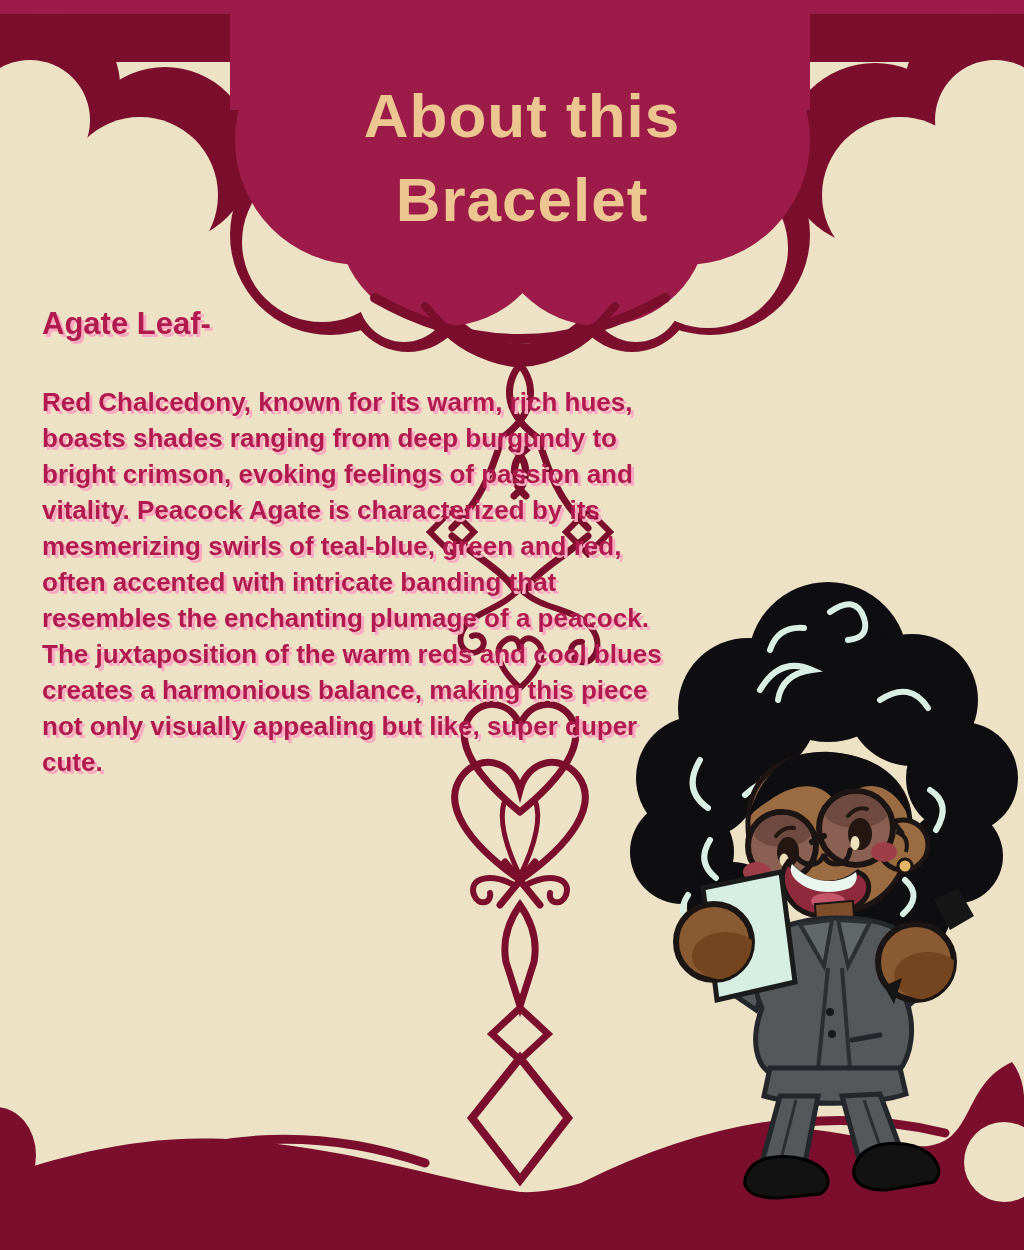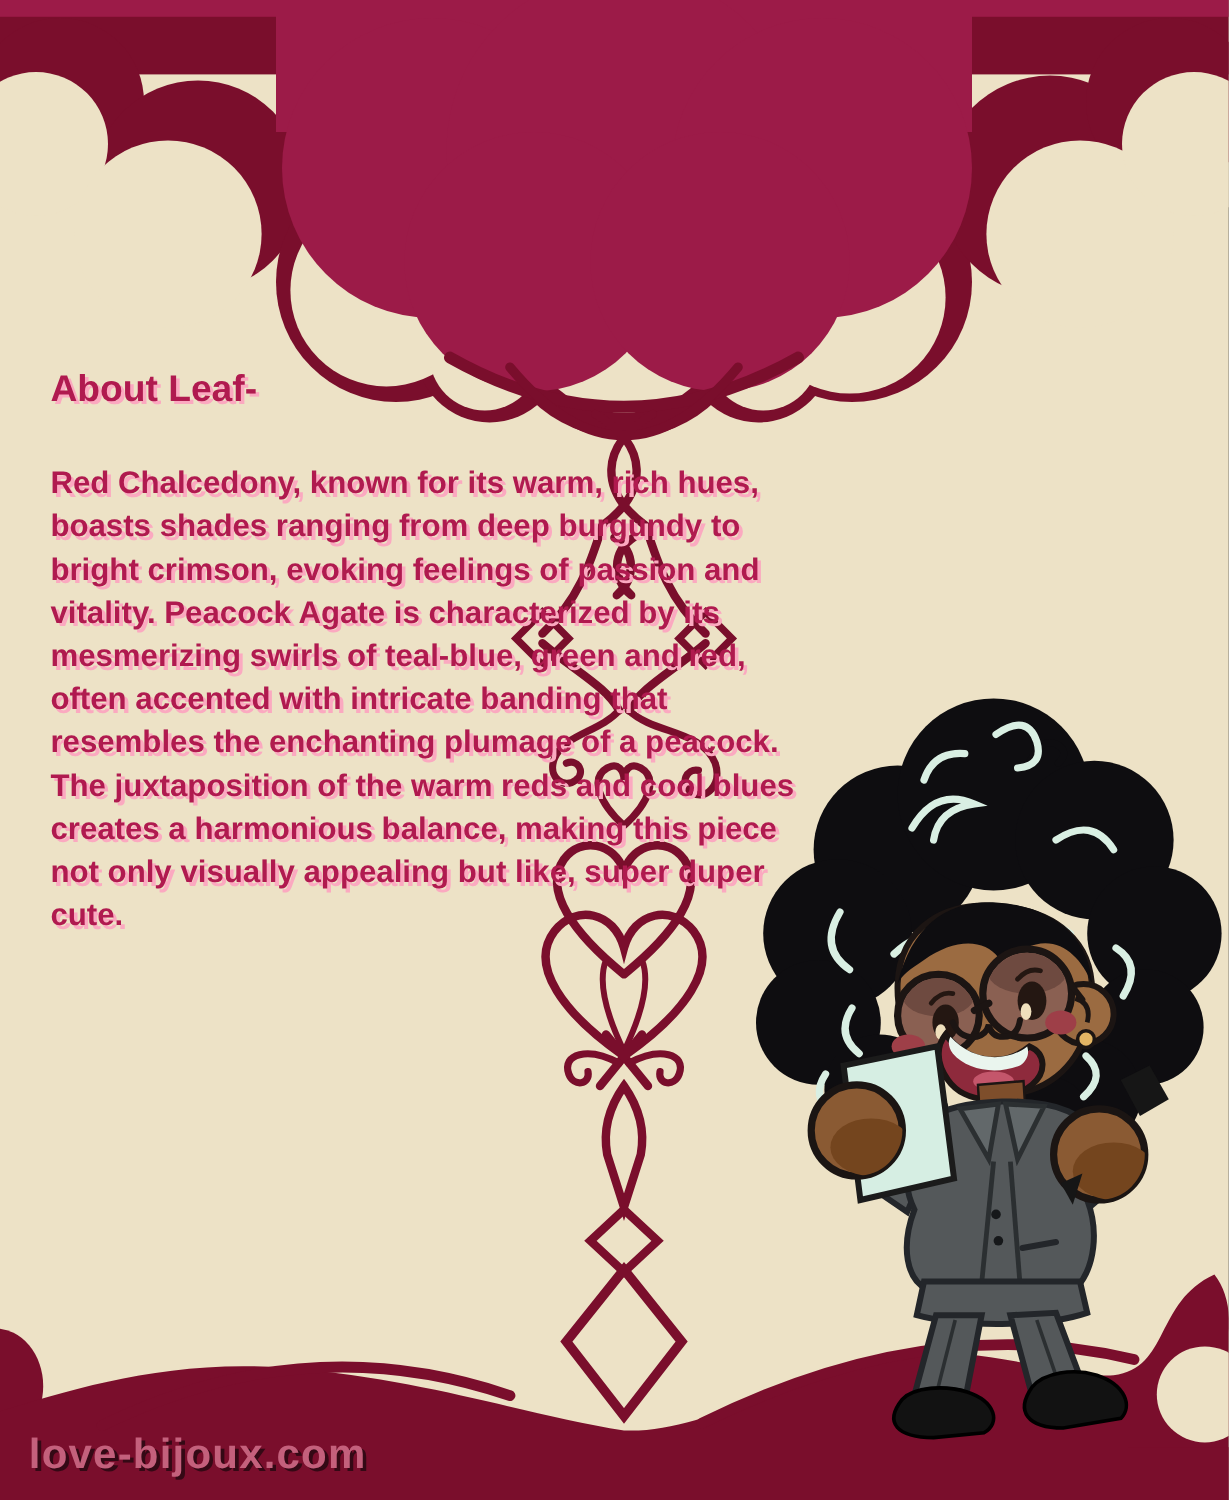--- a/index.html
+++ b/index.html
@@ -165,26 +165,27 @@
         L 1024,1250 Z"></path>
       <circle cx="1004" cy="1162" r="40" fill="#EDE2C6"></circle>
       <rect x="940" y="1206" width="84" height="44" fill="#7A0E2C"></rect>
       <g fill="none" stroke="#7A0E2C" stroke-width="9" stroke-linecap="round">
         <path d="M85,1188 Q255,1105 425,1163"></path>
         <path d="M585,1186 Q775,1092 945,1133"></path>
       </g>
     </g>
   </svg>
 
-
-  <div class="product-heading">About Leaf-</div>
+  <h1 class="page-title">About this
+Bracelet</h1>
+
+  <div class="product-heading">Agate Leaf-</div>
 
   <p class="description">Red Chalcedony, known for its warm, rich hues, boasts shades ranging from deep burgundy to bright crimson, evoking feelings of passion and vitality. Peacock Agate is characterized by its mesmerizing swirls of teal-blue, green and red, often accented with intricate banding that resembles the enchanting plumage of a peacock. The juxtaposition of the warm reds and cool blues creates a harmonious balance, making this piece not only visually appealing but like, super duper cute.</p>
 
-  <div class="website">love-bijoux.com</div>
 
   <svg class="layer" viewBox="0 0 1024 1250" style="z-index:4" aria-hidden="true">
     <defs>
       <clipPath id="fistL">
           <circle cx="714" cy="942" r="38"></circle>
         </clipPath>
       <clipPath id="fistR">
           <circle cx="916" cy="962" r="38"></circle>
         </clipPath>
       <clipPath id="lens1">

